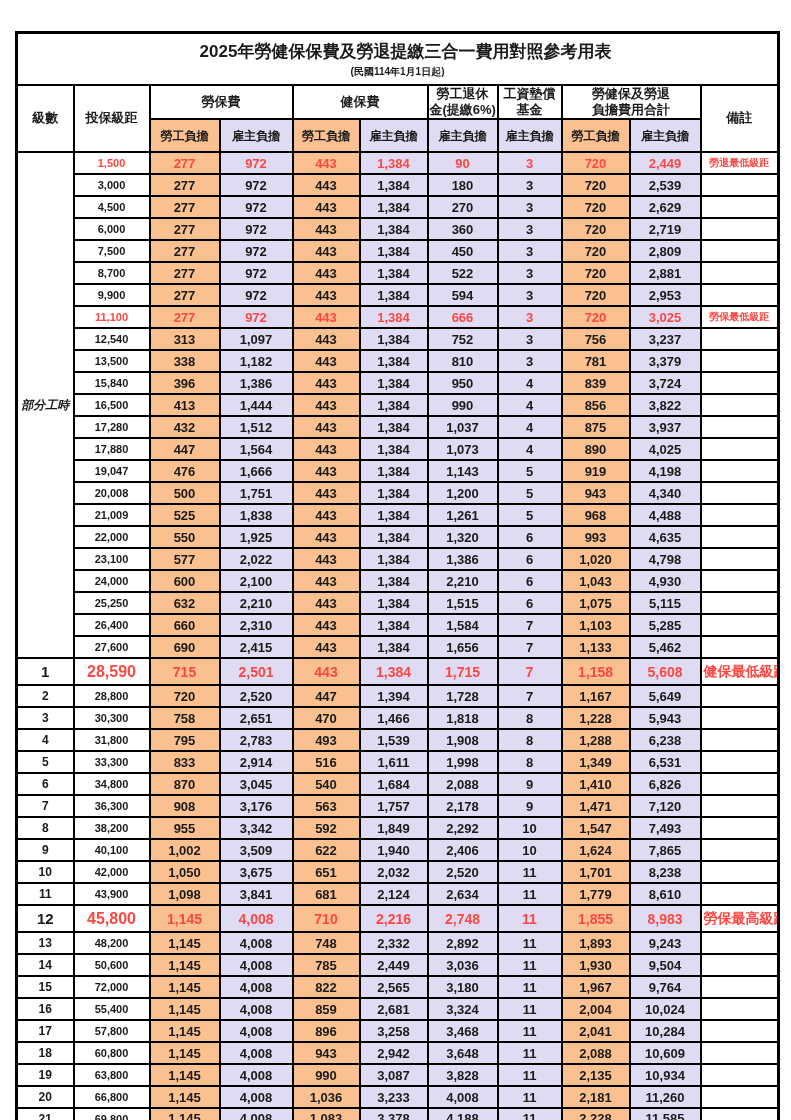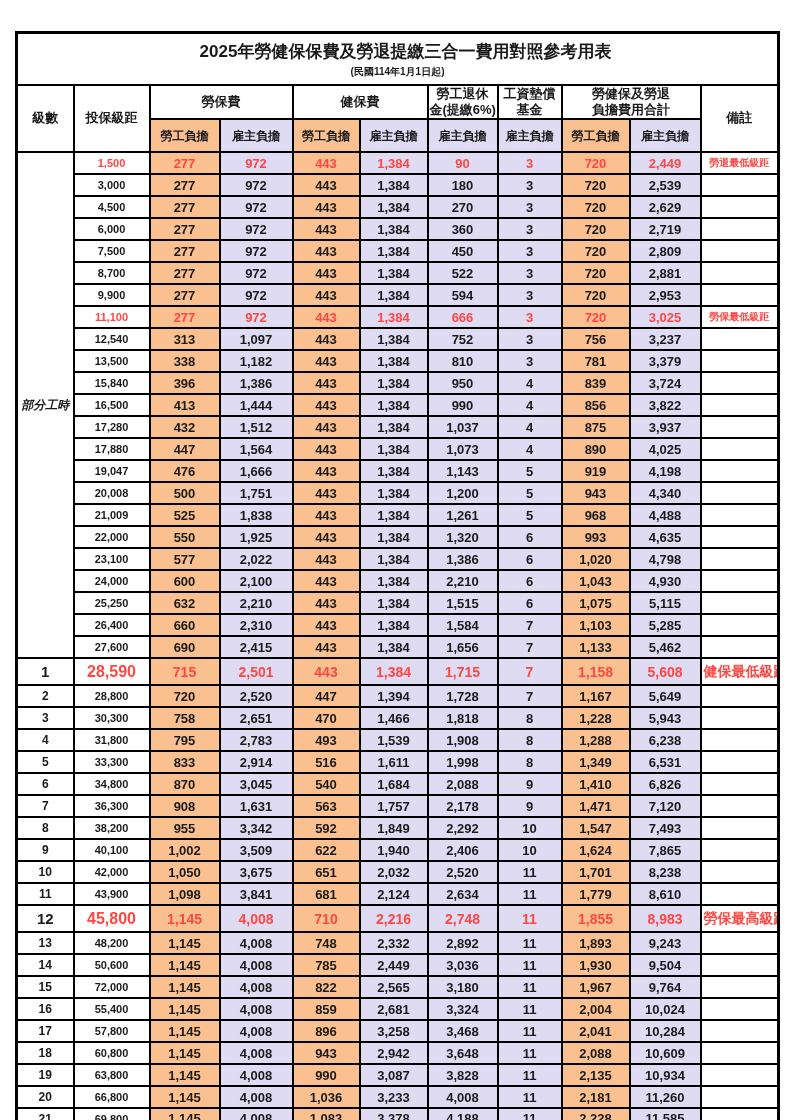--- a/index.html
+++ b/index.html
@@ -465,21 +465,21 @@
           <td class="er num">2,088</td>
           <td class="er num">9</td>
           <td class="emp num">1,410</td>
           <td class="er num">6,826</td>
           <td class="c-note"></td>
         </tr>
         <tr>
           <td class="c-level">7</td>
           <td class="c-bracket num">36,300</td>
           <td class="emp num">908</td>
-          <td class="er num">1,631</td>
+          <td class="er num">3,176</td>
           <td class="emp num">563</td>
           <td class="er num">1,757</td>
           <td class="er num">2,178</td>
           <td class="er num">9</td>
           <td class="emp num">1,471</td>
           <td class="er num">7,120</td>
           <td class="c-note"></td>
         </tr>
         <tr>
           <td class="c-level">8</td>

